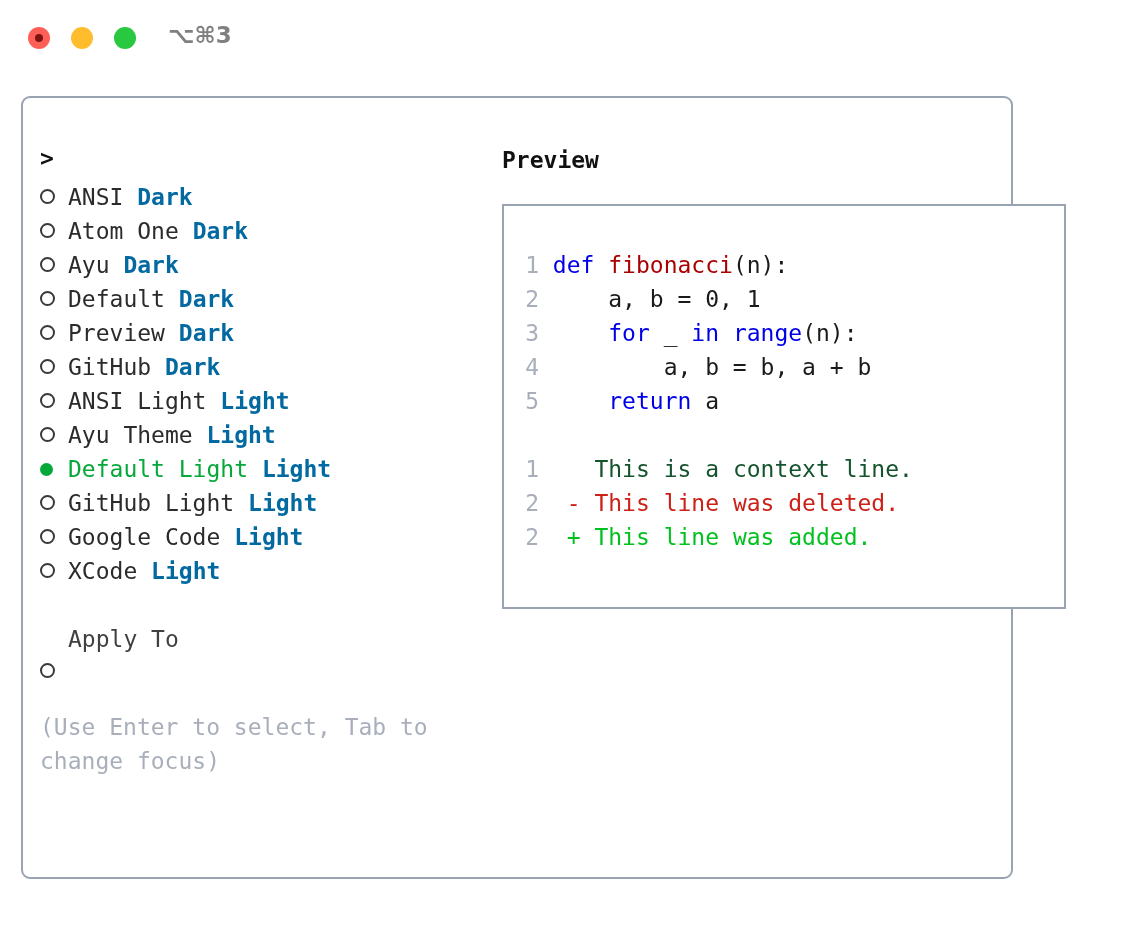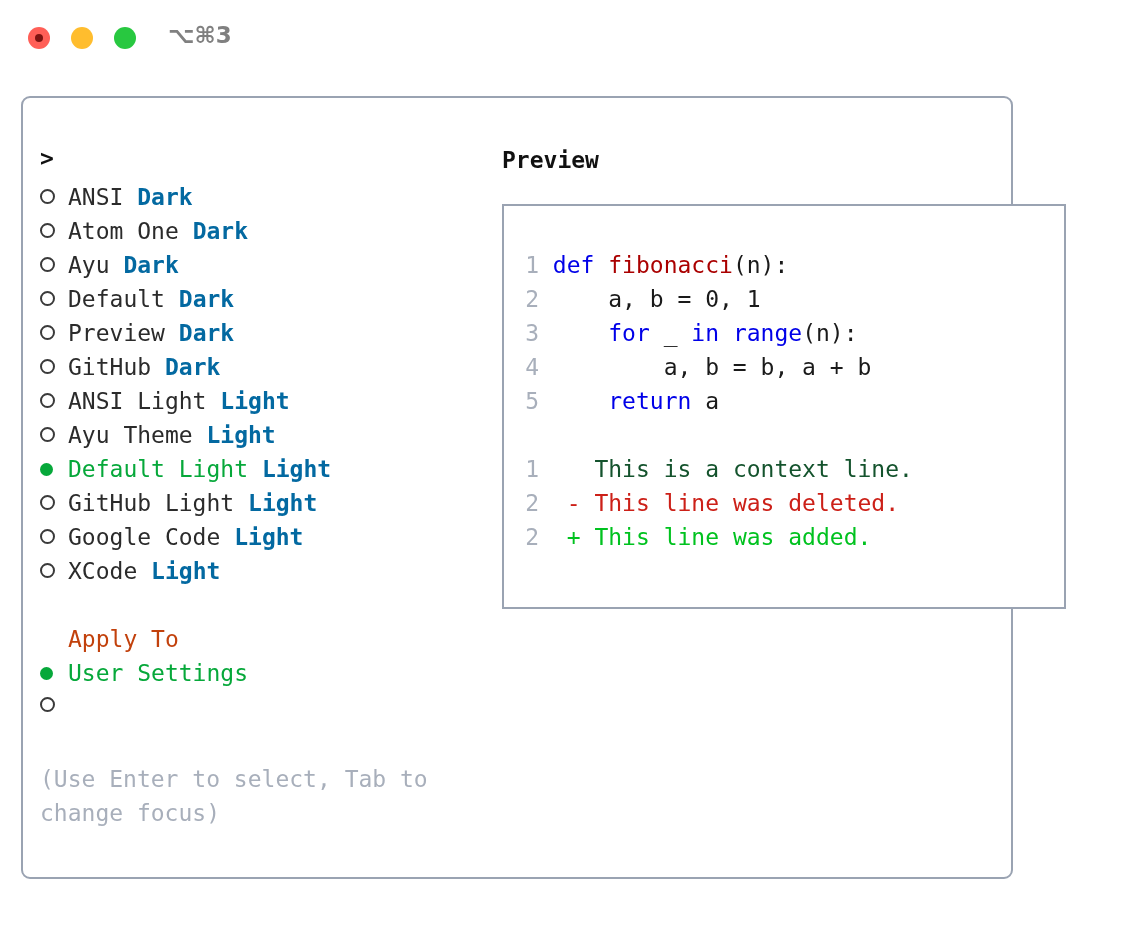--- a/index.html
+++ b/index.html
@@ -128,27 +128,27 @@
     vertical-align: baseline;
     position: relative;
     top: -1px;
   }
 
   .section-gap { height: 34px; }
 
   .section-label {
     height: 34px;
     font-size: 23px;
-    color: #c2410c;
+    color: #404040;
     padding-left: 28px;
     white-space: pre;
   }
 
   .hint {
-    margin-top: 34px;
+    margin-top: 16px;
     font-size: 23px;
     line-height: 34px;
     color: #a8afbb;
     width: 410px;
     white-space: pre-wrap;
   }
 
   
   .right-col {
     position: absolute;
@@ -227,21 +227,20 @@
           <div class="row"><span class="marker"><span class="marker-ring"></span></span><span class="item-label">GitHub Light</span><span class="item-label"> </span><span class="item-tag">Light</span></div>
           <div class="row"><span class="marker"><span class="marker-ring"></span></span><span class="item-label">Google Code</span><span class="item-label"> </span><span class="item-tag">Light</span></div>
           <div class="row"><span class="marker"><span class="marker-ring"></span></span><span class="item-label">XCode</span><span class="item-label"> </span><span class="item-tag">Light</span></div>
         </div>
 
       <div class="section-gap"></div>
 
       <div class="section-label">Apply To</div>
 
       <div id="apply-items">
-          <div class="row selected"><span class="marker"><span class="marker-dot"></span></span><span class="item-label">User Settings</span></div>
           <div class="row"><span class="marker"><span class="marker-ring"></span></span></div>
         </div>
 
       <div class="hint">(Use Enter to select, Tab to change focus)</div>
     </div>
 
     <div class="right-col">
       <div class="preview-title">Preview</div>
       <div class="preview-box">
         <div class="code" id="code-block"><div class="code-line"><span class="ln">1</span><span class="plain"> </span><span class="kw">def</span><span class="plain"> </span><span class="fn">fibonacci</span><span class="plain">(n):</span></div><div class="code-line"><span class="ln">2</span><span class="plain"> </span><span class="plain">    a, b = 0, 1</span></div><div class="code-line"><span class="ln">3</span><span class="plain"> </span><span class="plain">    </span><span class="kw">for</span><span class="plain"> _ </span><span class="kw">in</span><span class="plain"> </span><span class="kw">range</span><span class="plain">(n):</span></div><div class="code-line"><span class="ln">4</span><span class="plain"> </span><span class="plain">        a, b = b, a + b</span></div><div class="code-line"><span class="ln">5</span><span class="plain"> </span><span class="plain">    </span><span class="kw">return</span><span class="plain"> a</span></div><div class="blank-line">&nbsp;</div><div class="code-line"><span class="ln">1</span><span class="ctx">  </span><span class="ctx"> </span><span class="ctx"> This is a context line.</span></div><div class="code-line"><span class="ln">2</span><span class="del">  </span><span class="del">-</span><span class="del"> This line was deleted.</span></div><div class="code-line"><span class="ln">2</span><span class="add">  </span><span class="add">+</span><span class="add"> This line was added.</span></div></div>

